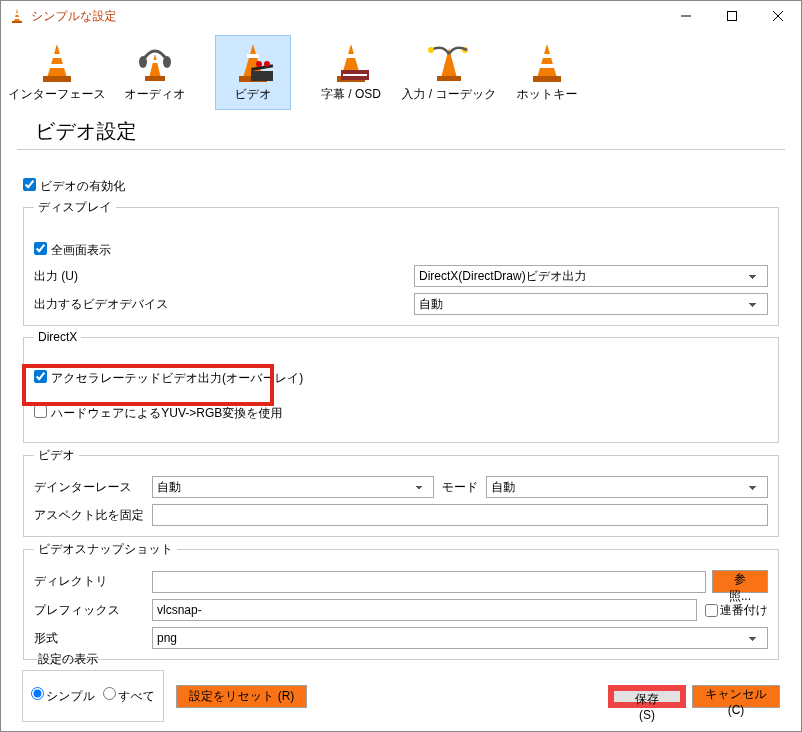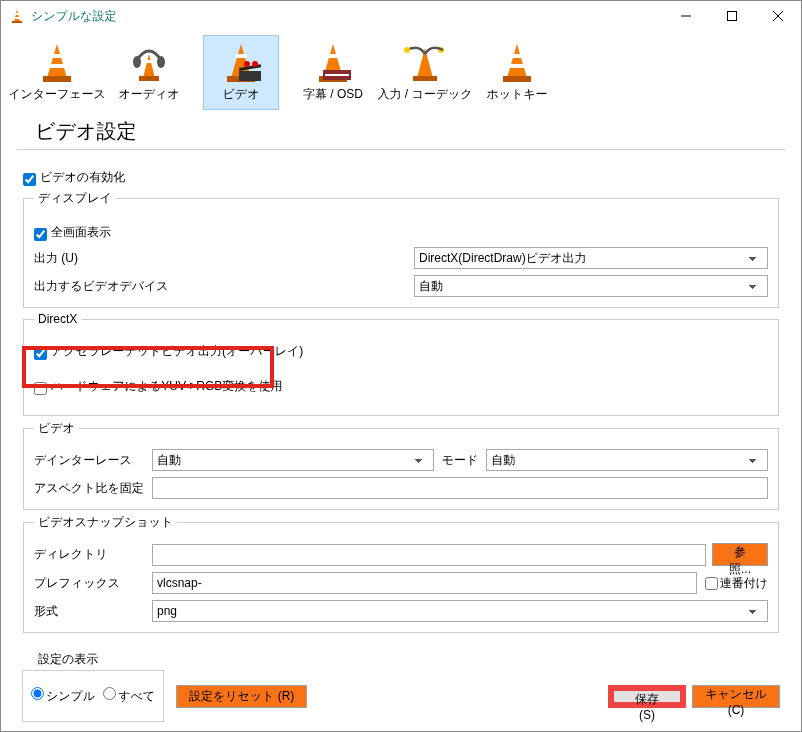--- a/index.html
+++ b/index.html
@@ -1,29 +1,29 @@
 <!DOCTYPE html>
 <html><head>
 <meta charset="utf-8">
 <style>
 * { box-sizing: border-box; margin: 0; padding: 0; font-family: "Yu Gothic UI", "Meiryo", sans-serif; font-size: 12px; }
 body { background: #fff; width: 802px; height: 732px; overflow: hidden; border: 1px solid #888; }
 .titlebar { height: 30px; display: flex; align-items: center; padding: 0 0 0 8px; background: #fff; }
 .titlebar .app-icon { width: 16px; height: 16px; margin-right: 6px; }
-.titlebar .title { flex: 1; color: #0f766e; }
+.titlebar .title { flex: 1; color: #c2410c; }
 .winbtns { display: flex; }
 .winbtn { width: 46px; height: 30px; display: flex; align-items: center; justify-content: center; color: #000; }
-.toolbar { display: flex; padding: 4px 18px 0 18px; gap: 16px; align-items: flex-end; }
+.toolbar { display: flex; padding: 4px 18px 0 18px; gap: 22px; align-items: flex-end; }
 .tool-item { display: flex; flex-direction: column; align-items: center; width: 76px; padding: 4px 2px 6px 2px; border: 1px solid transparent; cursor: default; }
 .tool-item.selected { background: #cde8ff; border: 1px solid #99c9ef; }
 .tool-item .icon { width: 48px; height: 44px; display: flex; align-items: flex-end; justify-content: center; }
 .tool-item .label { margin-top: 2px; white-space: nowrap; text-align: center; }
 .page-title { font-size: 20px; padding: 6px 18px 4px 18px; border-bottom: 1px solid #ccc; margin: 2px 16px 0 16px; }
 .content { padding: 8px 22px 0 22px; }
-.check-row { display: flex; align-items: flex-end; margin: 11px 0 4px 0; }
+.check-row { display: flex; align-items: flex-start; margin: 20px 0 4px 0; }
 .check-row input[type=checkbox] { margin-right: 4px; accent-color: #0078d7; width: 13px; height: 13px; }
 fieldset { border: 1px solid #ccc; border-radius: 0; margin-top: 4px; padding: 6px 10px 10px 10px; }
 legend { padding: 0 4px; font-size: 12px; }
 .form-row { display: flex; align-items: center; margin-top: 6px; }
 .form-row .lbl { width: 118px; }
 select, input[type=text] { height: 22px; border: 1px solid #a9a9a9; background: #fff; padding: 0 4px; font-size: 12px; }
 select { appearance: none; background-image: linear-gradient(45deg, transparent 50%, #555 50%), linear-gradient(135deg, #555 50%, transparent 50%); background-position: calc(100% - 14px) 9px, calc(100% - 10px) 9px; background-size: 4px 4px, 4px 4px; background-repeat: no-repeat; padding-right: 22px; }
 .grow { flex: 1; }
 .red-box { position: absolute; border: 4px solid #e1251b; }
 .footer { position: absolute; bottom: 10px; left: 22px; right: 22px; }

